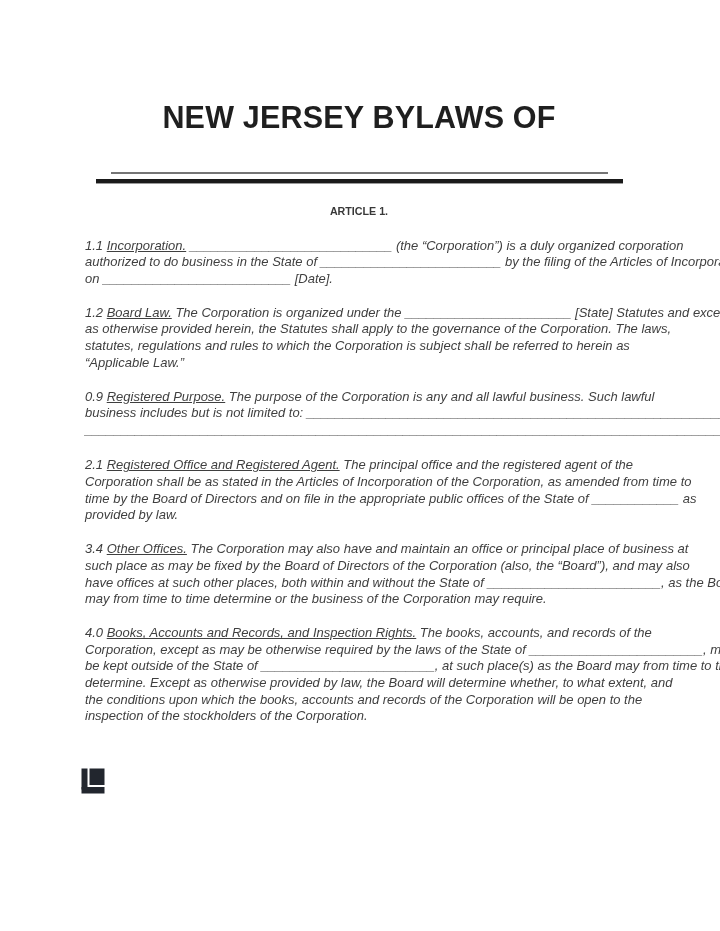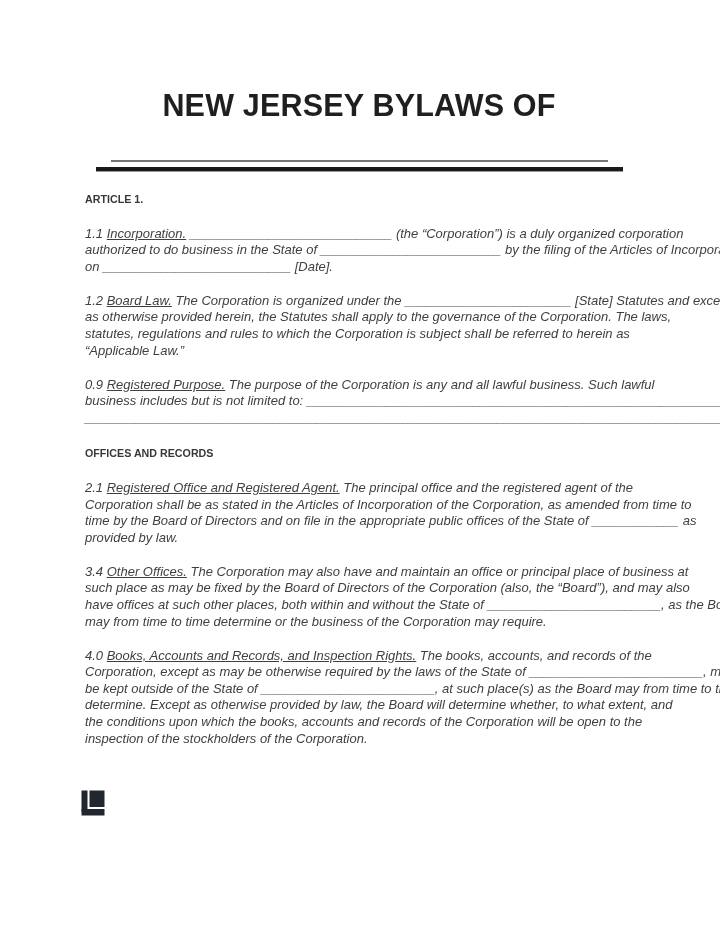--- a/index.html
+++ b/index.html
@@ -9,21 +9,21 @@
     font-family: "Liberation Sans", "DejaVu Sans", sans-serif;
     color: #3f3f3f;
     overflow: hidden;
   }
   .page {
     box-sizing: border-box;
     width: 720px; height: 931px;
     padding: 84px 87px 0 85px;
   }
   .title {
-    margin: 4px;
+    margin: 16px;
     font-size: 30.5px;
     font-weight: bold;
     line-height: 34px;
     text-align: center;
     color: #1f1f1f;
     letter-spacing: 0.2px;
     white-space: nowrap;
   }
   .name-blank {
     width: 497px;
@@ -33,20 +33,21 @@
   }
   .thick-rule {
     width: 527px;
     height: 4px;
     background: #1a1a1a;
     margin: 5px auto 0;
     border-bottom: 1px solid #9a9a9a;
   }
   .article-heading {
     margin-top: 19px;
+    text-align: center;
     font-size: 10.7px;
     font-weight: bold;
     line-height: 17px;
     color: #383838;
   }
   .section {
     margin: 17.5px 0 0 0;
     font-size: 13px;
     line-height: 16.6px;
     white-space: pre;
@@ -82,21 +83,20 @@
   <p class="section"><span class="num">1.2</span> <span class="label">Board Law.</span> <span class="body">The Corporation is organized under the _______________________ [State] Statutes and except
 as otherwise provided herein, the Statutes shall apply to the governance of the Corporation. The laws,
 statutes, regulations and rules to which the Corporation is subject shall be referred to herein as
 “Applicable Law.”</span></p>
 
   <p class="section"><span class="num">0.9</span> <span class="label">Registered Purpose.</span> <span class="body">The purpose of the Corporation is any and all lawful business. Such lawful
 business includes but is not limited to: __________________________________________________________
 ___________________________________________________________________________________________</span></p>
 
   <div class="article-heading">
-    <div>OFFICES AND RECORDS</div>
   </div>
 
   <p class="section"><span class="num">2.1</span> <span class="label">Registered Office and Registered Agent.</span> <span class="body">The principal office and the registered agent of the
 Corporation shall be as stated in the Articles of Incorporation of the Corporation, as amended from time to
 time by the Board of Directors and on file in the appropriate public offices of the State of ____________ as
 provided by law.</span></p>
 
   <p class="section"><span class="num">3.4</span> <span class="label">Other Offices.</span> <span class="body">The Corporation may also have and maintain an office or principal place of business at
 such place as may be fixed by the Board of Directors of the Corporation (also, the “Board”), and may also
 have offices at such other places, both within and without the State of ________________________, as the Board

